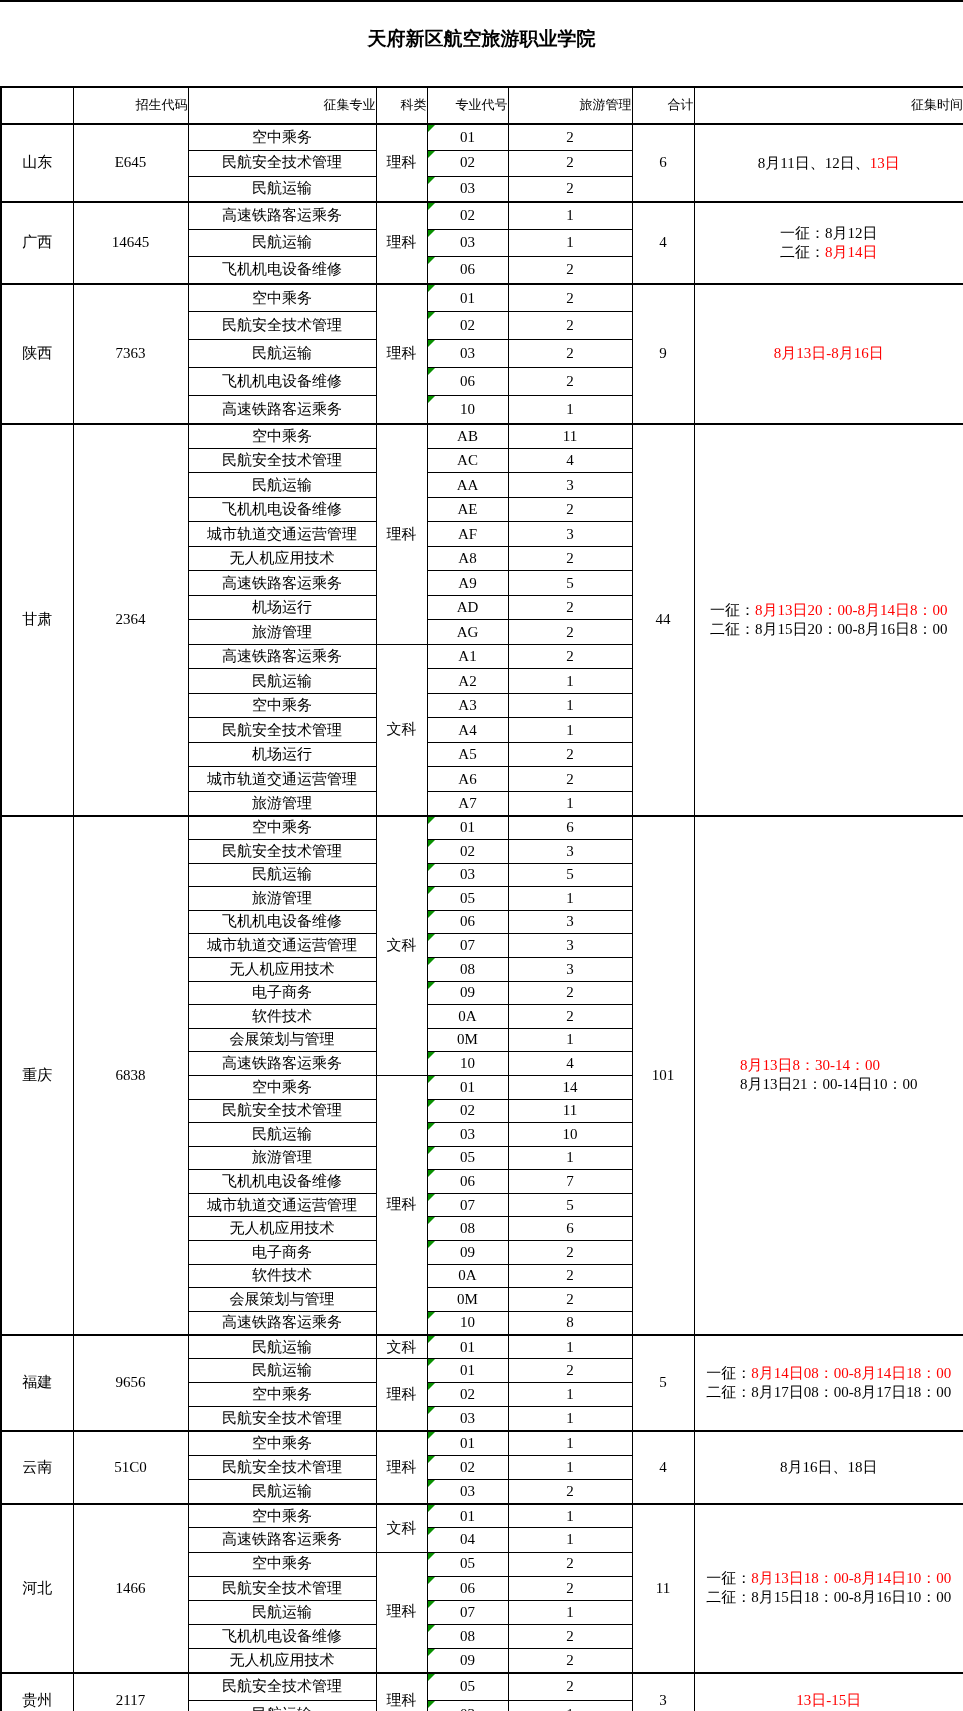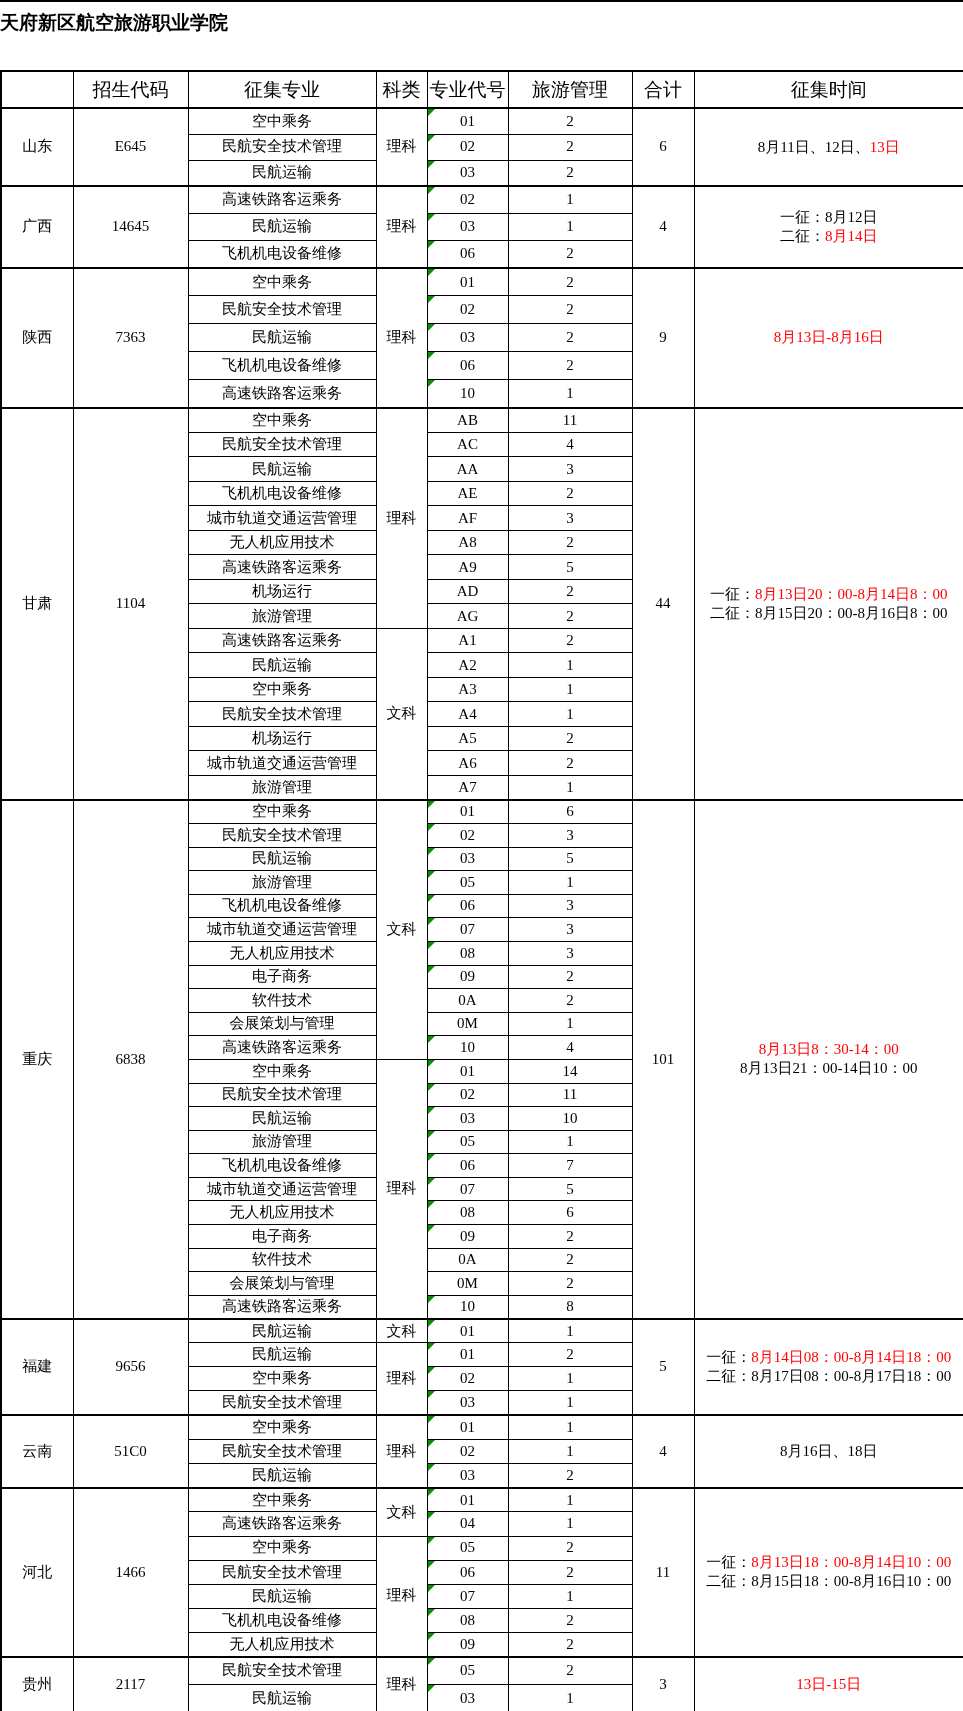--- a/index.html
+++ b/index.html
@@ -3,49 +3,49 @@
 <meta charset="utf-8">
 <style>
   html,body{margin:0;padding:0;background:#fff;}
   .sheet{
     width:963px;
     border-top:2px solid #000;
     font-family:"Liberation Serif","DejaVu Serif",serif;
     color:#000;
     box-sizing:border-box;
   }
-  .titleblock{ padding-top:8px; height:60px; }
+  .titleblock{ text-align:center; padding-top:8px; height:60px;margin-top:16px; }
   .titleblock div{ font-size:19px; font-weight:bold; line-height:26px; }
   table.grid{
     border-collapse:collapse;
     table-layout:fixed;
     width:963px;
     border:2px solid #000;
   }
   .grid th,.grid td{
     border:1px solid #000;
     text-align:center;
     vertical-align:middle;
     padding:0;
     font-size:15px;
     font-weight:normal;
     overflow:hidden;
     line-height:1.15;
   }
-  .grid thead th{ height:35px; font-size:19px; }
+  .grid thead th{ height:35px; font-size:13px;text-align:right; }
   td.ptop{ border-top-width:2px; }
   td.mcode{ position:relative; }
   .tri{
     position:absolute; top:0; left:0;
     width:0; height:0;
     border-top:7px solid #089000;
     border-right:7px solid transparent;
   }
   td.time{ font-size:15px; }
-  .twrap{ display:inline-block; text-align:center; }
+  .twrap{ display:inline-block; text-align:left; }
   .twrap.single{ text-align:center; }
   .tline{ line-height:19px; white-space:nowrap;font-family:Liberation Serif, serif; }
   .red{ color:#FF0000; }
 </style>
 </head>
 <body>
 
 <div class="sheet">
   <div class="titleblock">
     <div>天府新区航空旅游职业学院</div>
@@ -140,21 +140,21 @@
           <td class="mcode">06<span class="tri"></span></td>
           <td class="cnt">2</td>
         </tr>
         <tr style="height: 28px;">
           <td class="major">高速铁路客运乘务</td>
           <td class="mcode">10<span class="tri"></span></td>
           <td class="cnt">1</td>
         </tr>
         <tr style="height: 24.5px;">
           <td class="prov ptop" rowspan="16">甘肃</td>
-          <td class="code ptop" rowspan="16">1104</td>
+          <td class="code ptop" rowspan="16">2364</td>
           <td class="major ptop">空中乘务</td>
           <td class="cat ptop" rowspan="9">理科</td>
           <td class="mcode ptop">AB</td>
           <td class="cnt ptop">11</td>
           <td class="tot ptop" rowspan="16">44</td>
           <td class="time ptop" rowspan="16"><div class="twrap"><div class="tline"><span>一征：</span><span class="red">8月13日20：00-8月14日8：00</span></div><div class="tline"><span>二征：8月15日20：00-8月16日8：00</span></div></div></td>
         </tr>
         <tr style="height: 24.5px;">
           <td class="major">民航安全技术管理</td>
           <td class="mcode">AC</td>

